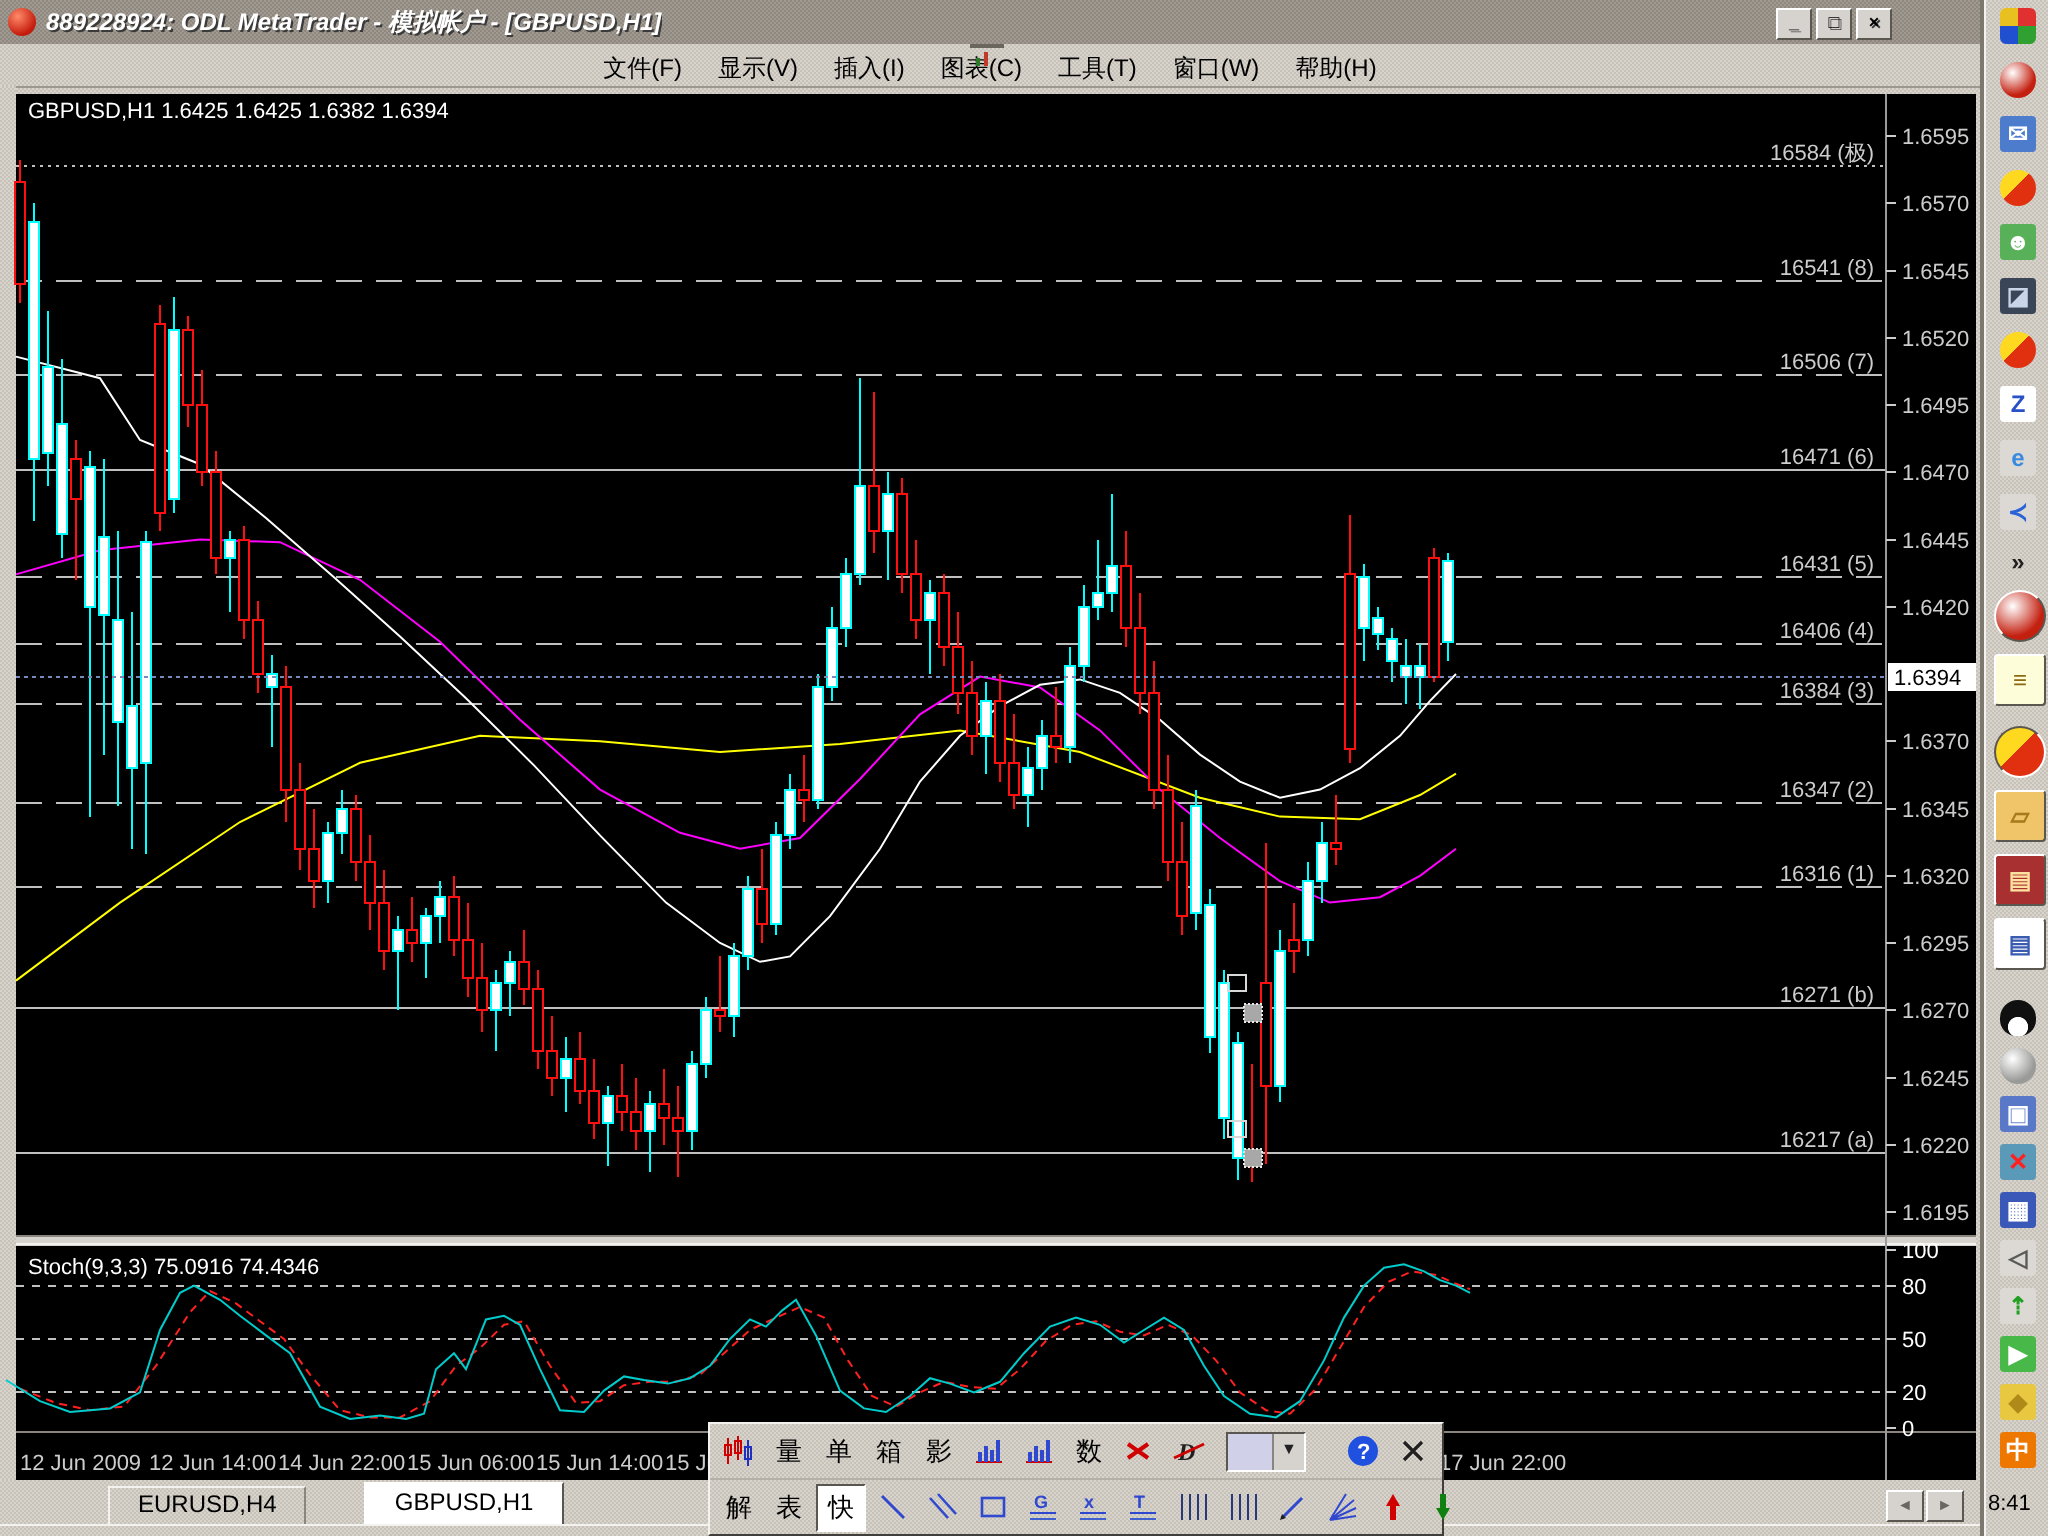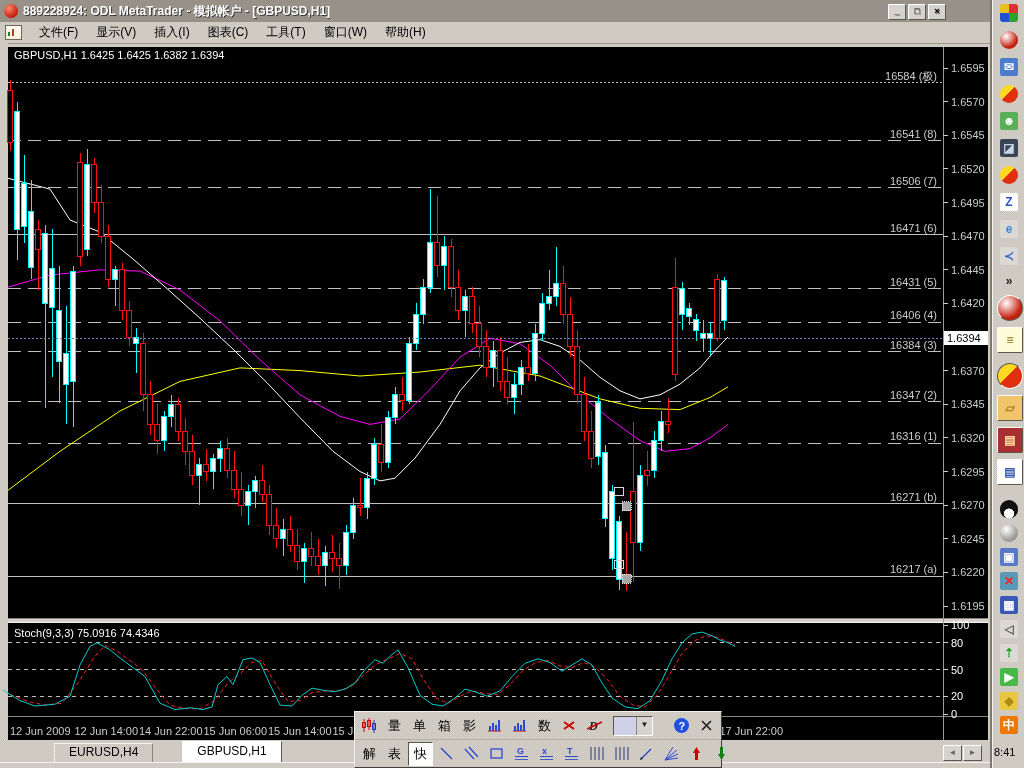--- a/index.html
+++ b/index.html
@@ -2,24 +2,24 @@
 <html><head>
 <meta charset="utf-8">
 <style>
   html,body{margin:0;padding:0;}
   body{width:1024px;height:768px;overflow:hidden;background:#d6d3ce;font-family:"Liberation Sans",sans-serif;position:relative;}
   .chrome{background-color:#d8d4cc;background-image:linear-gradient(45deg,#c6c2ba 25%,transparent 25%,transparent 75%,#c6c2ba 75%),linear-gradient(45deg,#c6c2ba 25%,transparent 25%,transparent 75%,#c6c2ba 75%);background-size:2px 2px;background-position:0 0,1px 1px;}
   .chrome-dark{background-color:#a09a92;background-image:linear-gradient(45deg,#8e887f 25%,transparent 25%,transparent 75%,#8e887f 75%),linear-gradient(45deg,#8e887f 25%,transparent 25%,transparent 75%,#8e887f 75%);background-size:2px 2px;background-position:0 0,1px 1px;}
   #mt-window{position:absolute;left:0;top:0;width:990px;height:768px;border-right:2px solid #7c7870;}
   #titlebar{position:absolute;left:0;top:0;width:990px;height:22px;display:flex;align-items:center;color:#fff;font-weight:bold;font-size:12px;text-shadow:1px 1px 0 #3a3a3a;}
   #title-icon{width:14px;height:14px;border-radius:50%;background:radial-gradient(circle at 35% 30%,#ff8a6a,#c41b0c 70%);margin:0 5px 0 4px;flex:0 0 auto;}
-  #title-text{white-space:nowrap;overflow:hidden;}
+  #title-text{white-space:nowrap;overflow:hidden;font-style:italic;}
   .winbtns{position:absolute;top:4px;display:flex;gap:2px;}
   .winbtn{width:16px;height:14px;background:#d6d3ce;border-top:1px solid #fff;border-left:1px solid #fff;border-right:1px solid #5a5650;border-bottom:1px solid #5a5650;font-size:9px;line-height:12px;text-align:center;color:#000;font-weight:bold;}
-  #menubar{position:absolute;left:0;top:22px;width:990px;height:21px;display:flex;align-items:center;font-size:12px;color:#000;border-bottom:1px solid #9c988f;}
+  #menubar{position:absolute;left:0;top:22px;width:990px;height:21px;display:flex;align-items:center;font-size:12px;color:#000;border-bottom:1px solid #9c988f;flex-direction:column;}
   #menu-chart-icon{width:15px;height:13px;margin:0 8px 0 5px;background:linear-gradient(#fdfdf4,#f4f0d8);border:1px solid #6a665e;position:relative;}
   #menu-chart-icon:before{content:"";position:absolute;left:2px;top:6px;width:2px;height:4px;background:#2a7a2a;}
   #menu-chart-icon:after{content:"";position:absolute;left:6px;top:3px;width:2px;height:7px;background:#c03a2a;}
   .menu-item{padding:2px 9px;white-space:nowrap;}
   #chart-zone{position:absolute;left:0;top:43px;width:990px;height:719px;}
   #left-strip{position:absolute;left:0;top:43px;width:8px;height:719px;}
   #chart-svg{position:absolute;left:0;top:0;}
   #tabbar{position:absolute;left:0;top:740px;width:990px;height:22px;display:flex;align-items:flex-end;font-size:12px;}
   .tab{height:18px;line-height:17px;padding:0 14px;margin-right:1px;color:#000;margin-left:28px;}
   .tab.inactive{background:transparent;border-top:1px solid #f4f2ee;border-left:1px solid #f4f2ee;border-right:1px solid #8a867e;}

